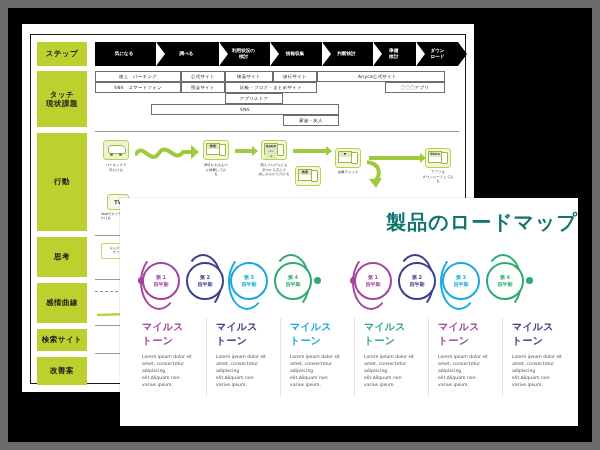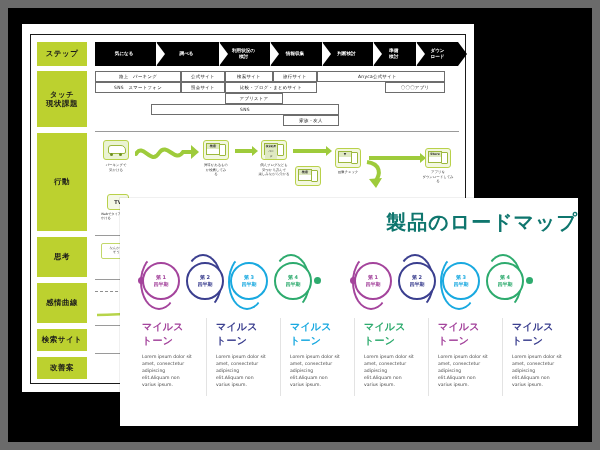--- a/index.html
+++ b/index.html
@@ -113,21 +113,21 @@
       </div>
       <div class="jlabel" style="top:98px;height:98px;width:50px;">
         <span>行動</span>
       </div>
       <div class="jlabel" style="top:248px;height:40px;width:50px;">
         <span>感情曲線</span>
       </div>
       <div class="jlabel" style="top:294px;height:22px;width:50px;">
         <span>検索サイト</span>
       </div>
-      <div class="jlabel" style="top:322px;height:22px;width:50px;">
+      <div class="jlabel" style="top:322px;height:28px;width:50px;">
         <span>改善案</span>
       </div>
 
       <div id="steps">
         <div class="chev" style="flex:1.25;">
             <span style="white-space:pre-line">気になる</span>
           </div>
         <div class="chev" style="flex:1.25;">
             <span style="white-space:pre-line">調べる</span>
           </div>

